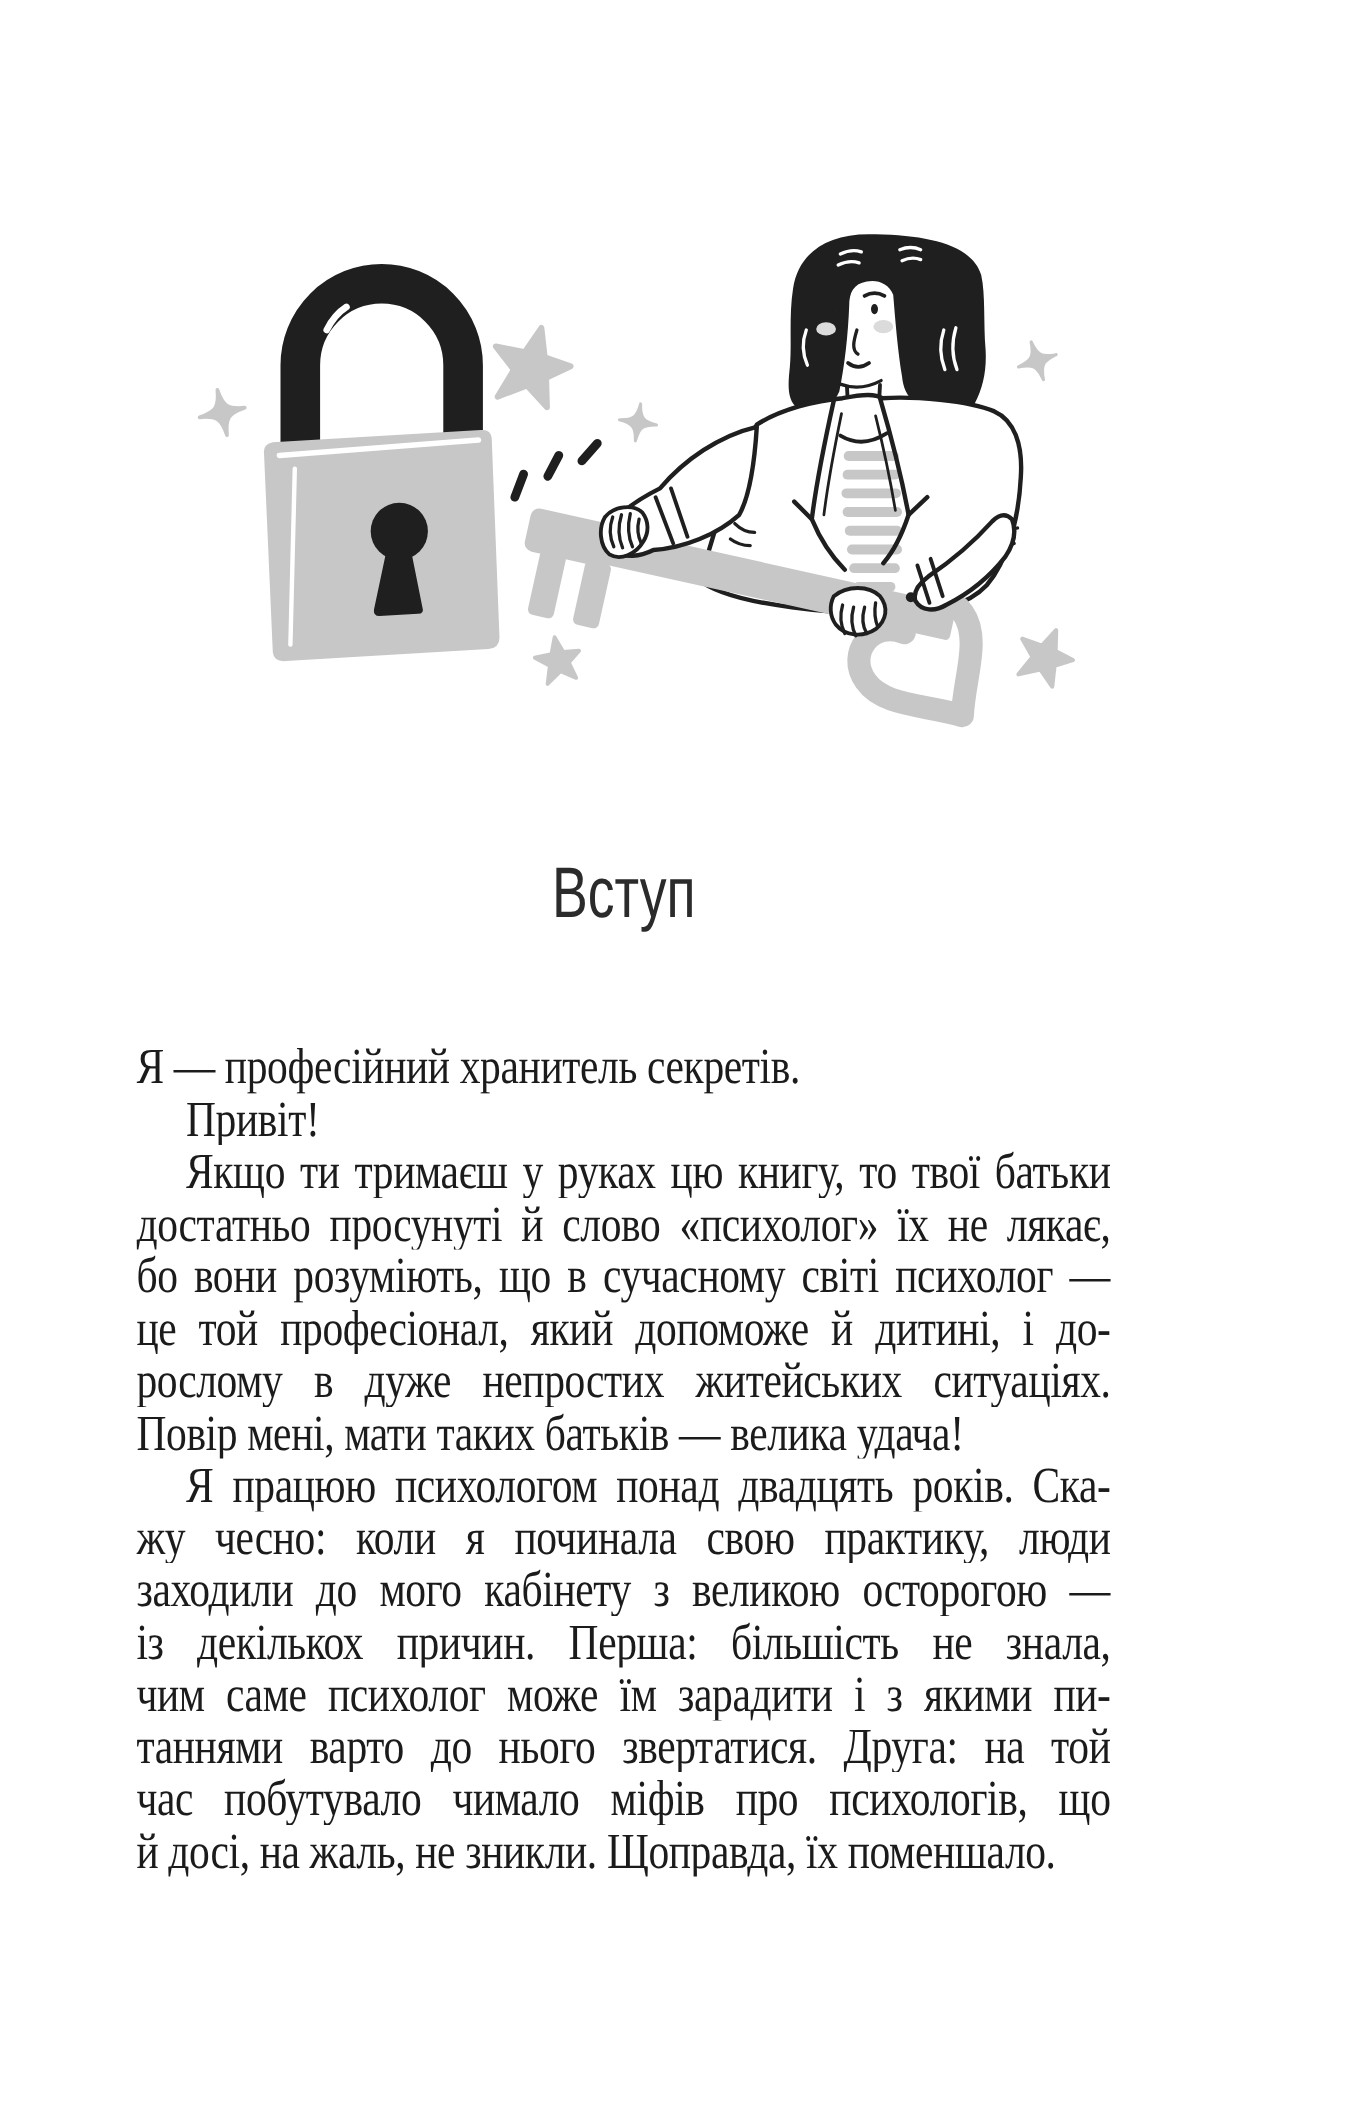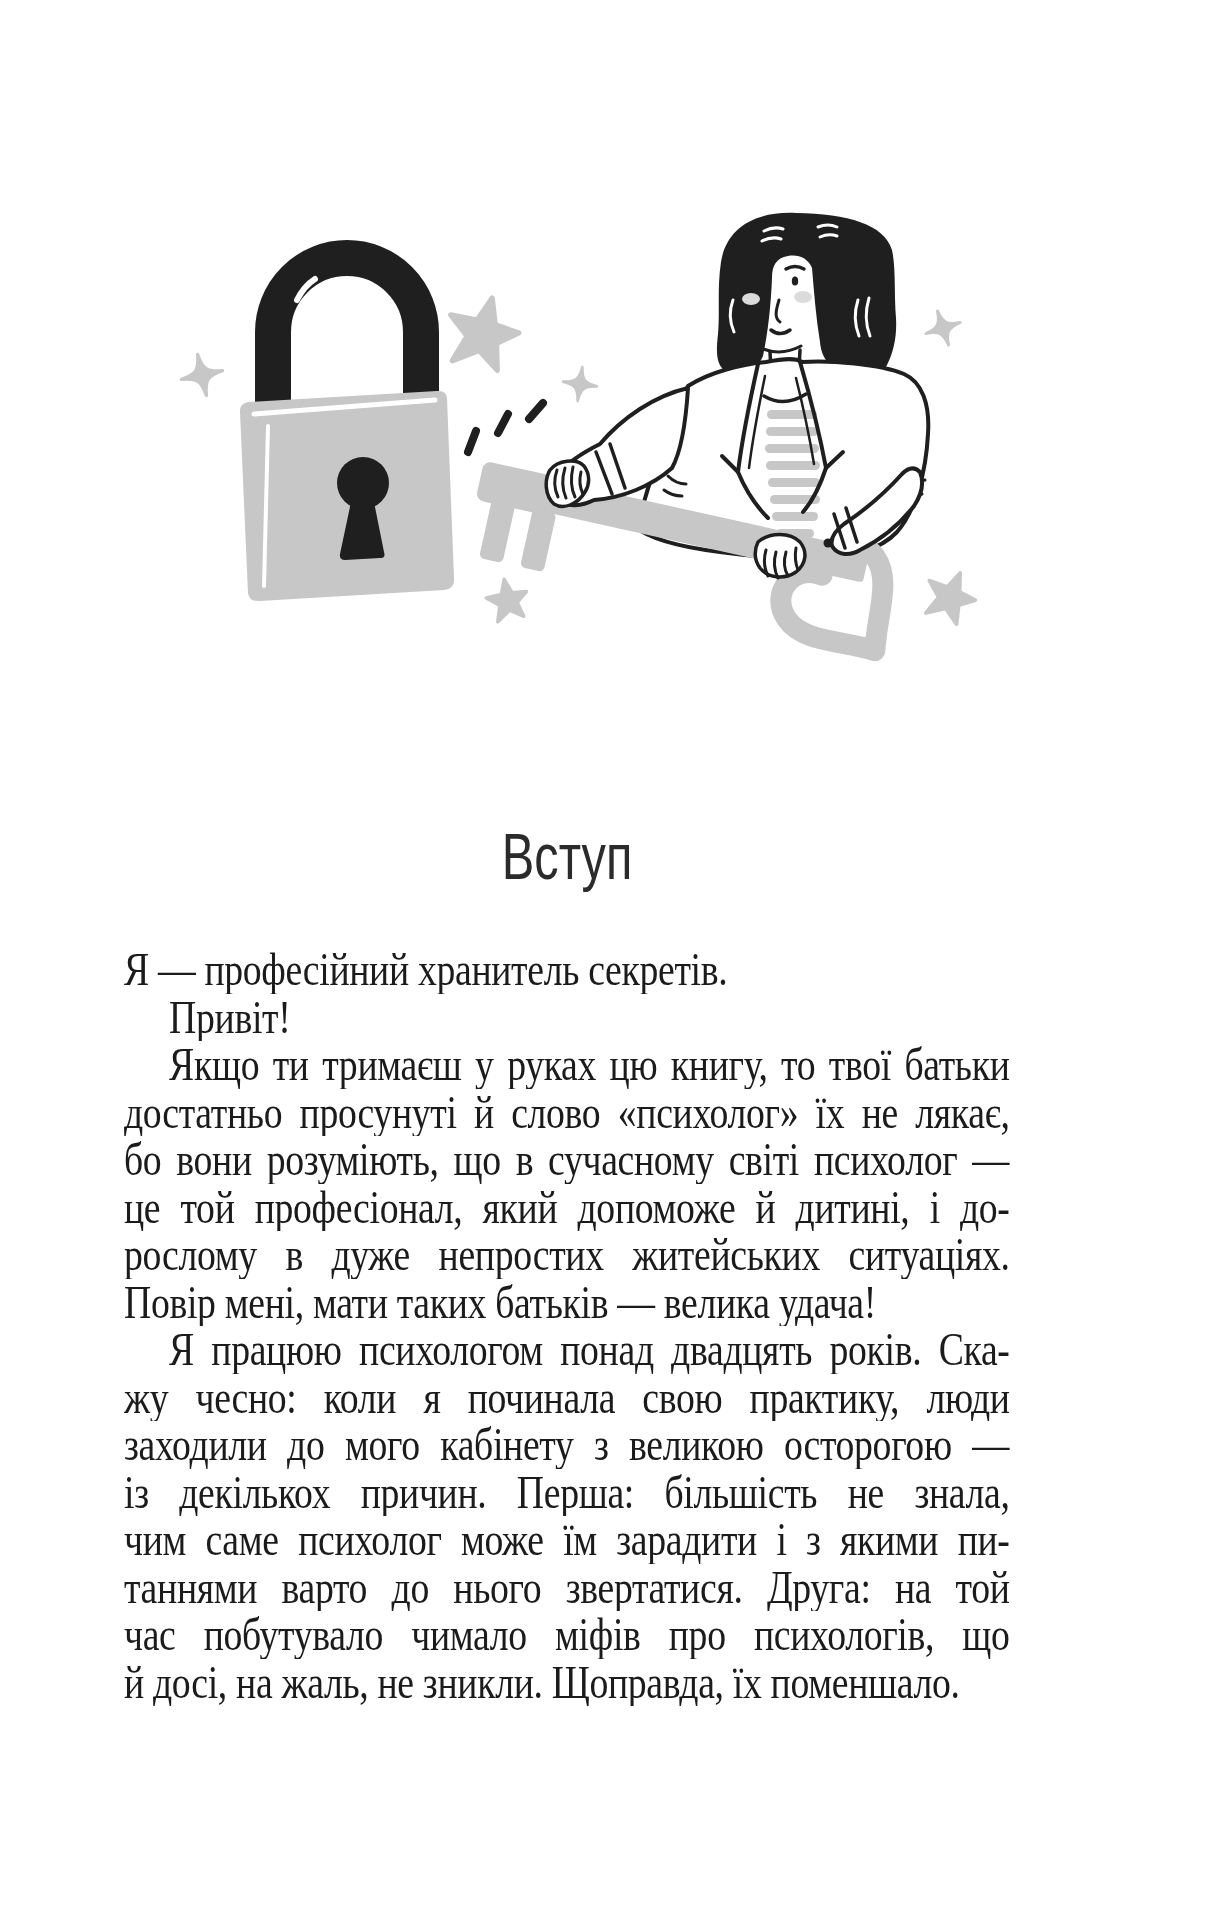--- a/index.html
+++ b/index.html
@@ -19,21 +19,21 @@
   .white-stroke{stroke:#ffffff;fill:none;stroke-linecap:round;}
   .gray-fill{fill:var(--gray,#c7c7c7);}
   .gray-stroke{stroke:var(--gray,#c7c7c7);fill:none;stroke-linecap:round;stroke-linejoin:round;}
   .star{fill:var(--gray,#c7c7c7);stroke:var(--gray,#c7c7c7);stroke-linejoin:round;}
   .blush{fill:var(--blush,#dbdbdb);}
   .chapter-title{
     position:absolute;left:124px;top:779px;width:886px;
     text-align:center;
     font-family:"Liberation Sans","DejaVu Sans",sans-serif;
     font-size:65px;line-height:1.0;font-weight:400;
-    color:#2b2b2b;letter-spacing:0px;margin-top:45px;
+    color:#2b2b2b;letter-spacing:0px;
   }
   .chapter-title .squeeze{display:inline-block;transform:scaleX(0.75);transform-origin:50% 50%;}
   .body-text{
     position:absolute;left:124px;top:946px;
     width:1080px;
     transform:scaleX(0.82);transform-origin:0 0;
     color:var(--text,#1b1b1b);
     font-size:46px;line-height:47.5px;letter-spacing:-0.4px;
   }
   .body-text .line{height:47.5px;overflow:hidden;text-align:left;}

